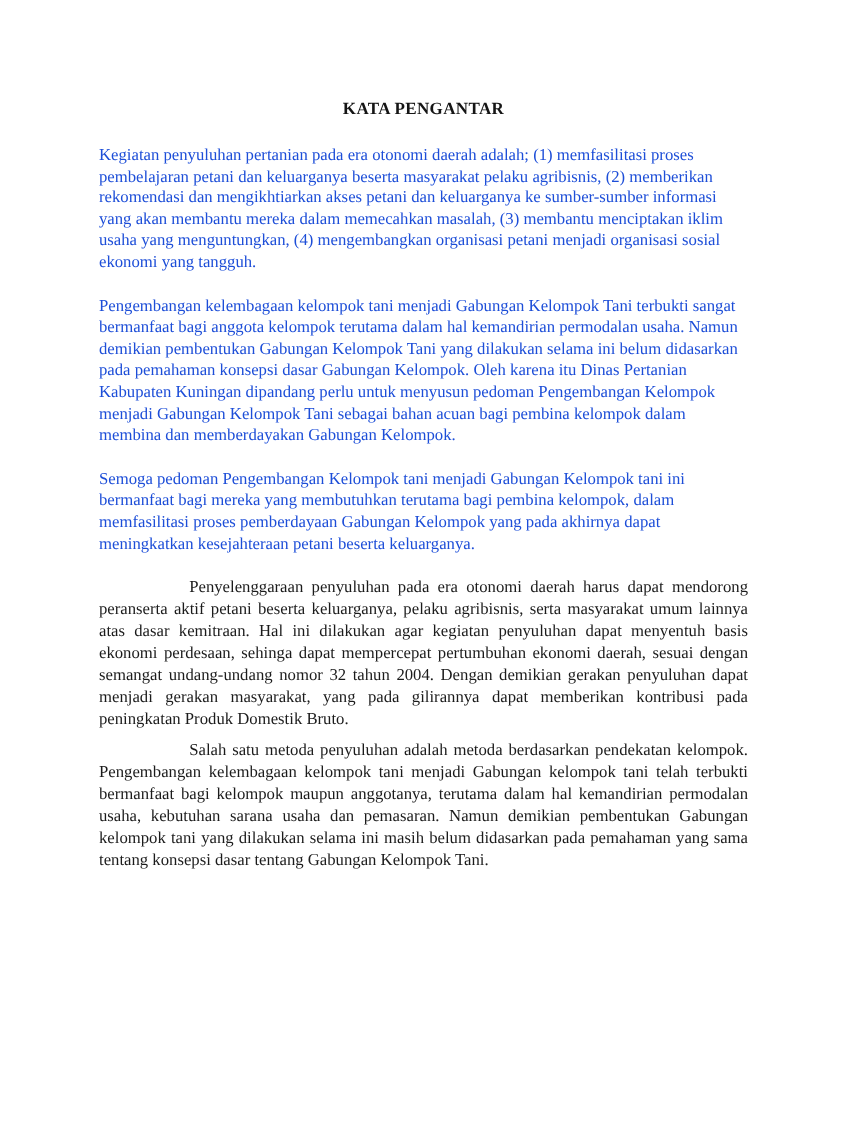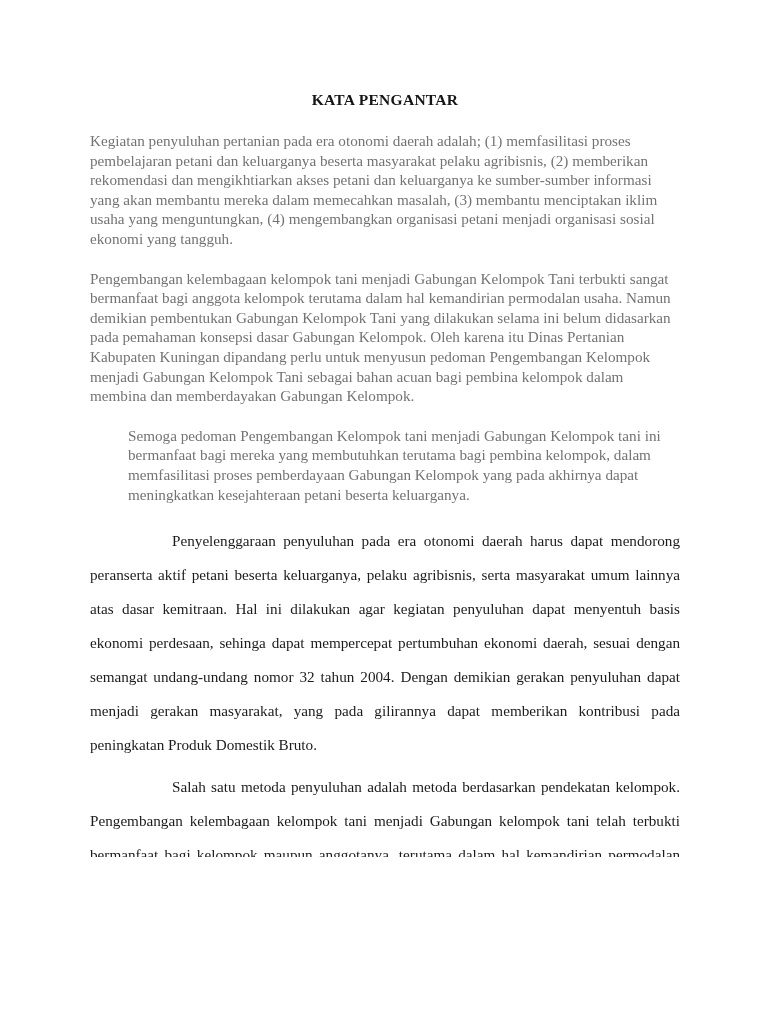--- a/index.html
+++ b/index.html
@@ -42,46 +42,45 @@
     color: #151515;
   }
   .preface {
     margin-top: 21px;
   }
   .preface p {
     margin: 0 0 20px 0;
     font-size: 15.2px;
     line-height: 19.6px;
     text-align: left;
-    color: #737373;
+    color: #1d4ed8;
   }
   .preface p:last-child {
     margin-bottom: 0;
-    margin-left: 38px;
   }
 
   
   .section-heading {
     margin: 0;
     padding-top: 31px;
     font-size: 15.2px;
     line-height: 20px;
     font-weight: normal;
     text-align: left;
     color: #151515;
   }
 
   
   .body-section {
     margin-top: 20px;
   }
   .body-section p {
     margin: 0 0 8px 0;
     font-size: 15.2px;
-    line-height: 34px;
+    line-height: 20px;
     text-align: justify;
     text-justify: inter-word;
     color: #1b1b1b;
   }
   .body-section p.indented {
     text-indent: 82px;
   }
   .body-section p:last-child {
     margin-bottom: 0;
   }

